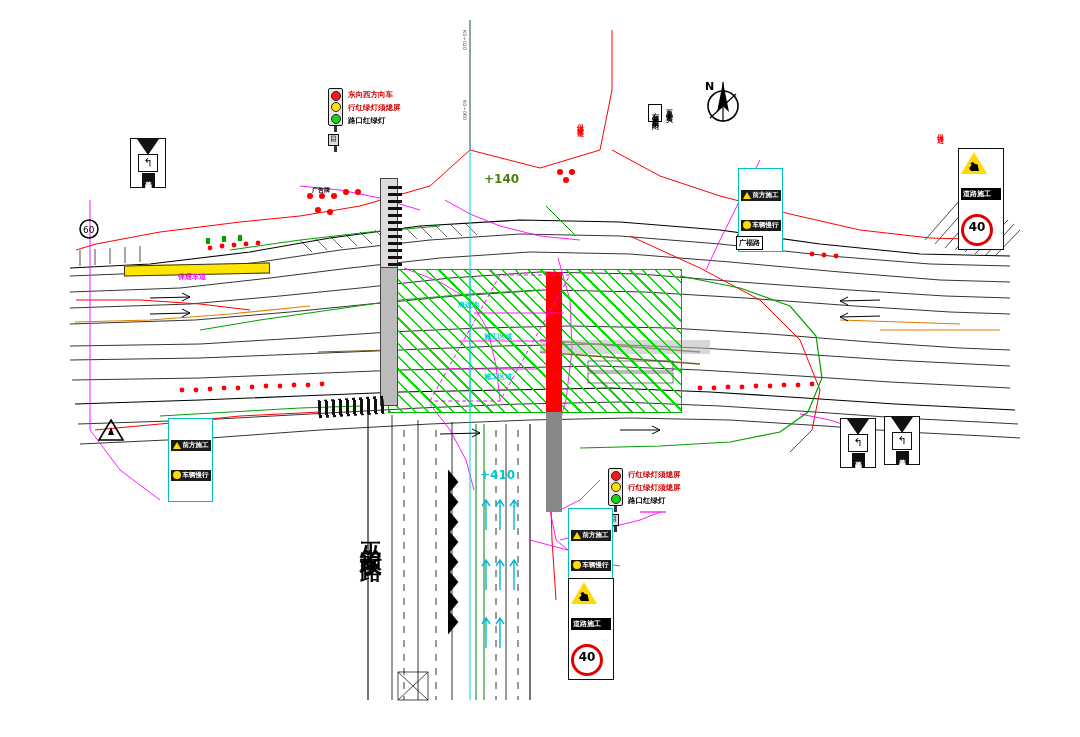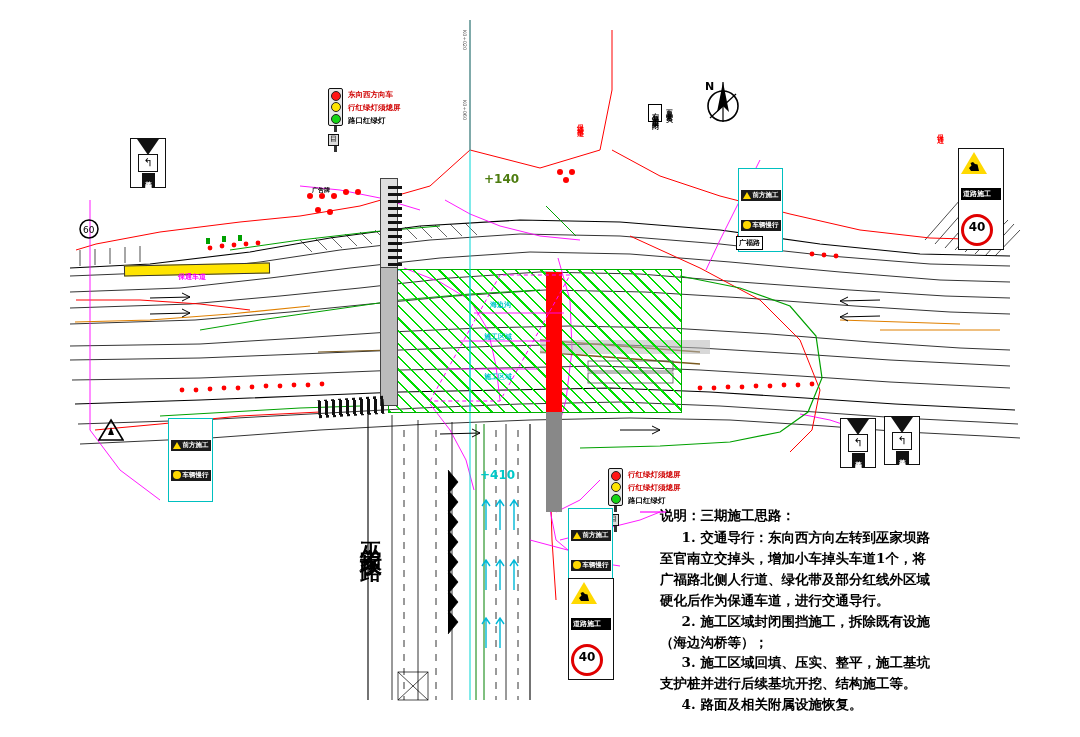--- a/index.html
+++ b/index.html
@@ -220,21 +220,21 @@
   <svg class="abs" style="left:388px;top:269px;" width="292" height="142">
     <path d="M42 132 L112 6 L182 6 L112 132 Z" fill="none" stroke="#ff00ff" stroke-width="1" stroke-dasharray="4 3"></path>
     <path d="M60 100 L150 100" stroke="#ff00ff" stroke-width="0.9"></path>
     <path d="M72 72 L162 72" stroke="#ff00ff" stroke-width="0.9"></path>
     <path d="M86 44 L176 44" stroke="#ff00ff" stroke-width="0.9"></path>
     <path d="M82 0 L82 142" stroke="#00d5d5" stroke-width="1"></path>
     <rect x="200" y="92" width="85" height="10" fill="none" stroke="#555" stroke-width="0.8"></rect>
     <rect x="200" y="104" width="85" height="10" fill="none" stroke="#555" stroke-width="0.8"></rect>
   </svg>
 
-  <div class="abs cyantxt" style="left:490px;top:300px;">海边沟</div>
+  <div class="abs cyantxt" style="left:458px;top:300px;">海边沟</div>
   <div class="abs cyantxt" style="left:484px;top:332px;">施工区域</div>
   <div class="abs cyantxt" style="left:484px;top:372px;">施工区域</div>
 
   <div class="abs zebra" style="left:318px;top:398px;width:66px;height:18px;transform:rotate(-4deg);"></div>
   <div class="abs zebra-v" style="left:388px;top:186px;width:14px;height:80px;"></div>
   <div class="abs zebra" style="left:406px;top:672px;width:0;height:0;"></div>
 
   <div class="abs" style="left:124px;top:264px;width:144px;height:9px;background:#ffe400;border:1px solid #333;transform:rotate(-1.2deg);"></div>
   <div class="abs magtxt" style="left:178px;top:272px;">保通车道</div>
 
@@ -384,27 +384,20 @@
   </div>
   <div class="abs vtext" style="left:664px;top:104px;font-size:7px;font-weight:bold;color:#000;">五里营头</div>
 
   <div class="abs vtext redtxt" style="left:575px;top:118px;">保通车道</div>
   <div class="abs vtext redtxt" style="left:935px;top:128px;">保通</div>
 
   <div class="abs" style="left:312px;top:186px;font-size:6px;color:#000;font-weight:bold;">广告牌</div>
 
   <div class="abs roadname vtext" style="left:356px;top:524px;">巫家坝路</div>
 
-  <div class="abs" id="notes">
-    <div class="ttl">说明：三期施工思路：</div>
-    <p>1. 交通导行：东向西方向左转到巫家坝路至官南立交掉头，增加小车掉头车道1个，将广福路北侧人行道、绿化带及部分红线外区域硬化后作为保通车道，进行交通导行。</p>
-    <p>2. 施工区域封闭围挡施工，拆除既有设施（海边沟桥等）；</p>
-    <p>3. 施工区域回填、压实、整平，施工基坑支护桩并进行后续基坑开挖、结构施工等。</p>
-    <p>4. 路面及相关附属设施恢复。</p>
-  </div>
 
   <svg class="abs" style="left:640px;top:500px;" width="30" height="24">
     <path d="M0 12 L26 12" stroke="#ff00ff" stroke-width="1.2"></path>
   </svg>
 
   <svg class="abs" style="left:0;top:0;" width="1080" height="737">
     <g fill="#ff0000">
       <circle cx="182" cy="390" r="2.4"></circle>
         <circle cx="196" cy="390" r="2.4"></circle>
       <circle cx="210" cy="389" r="2.4"></circle>

